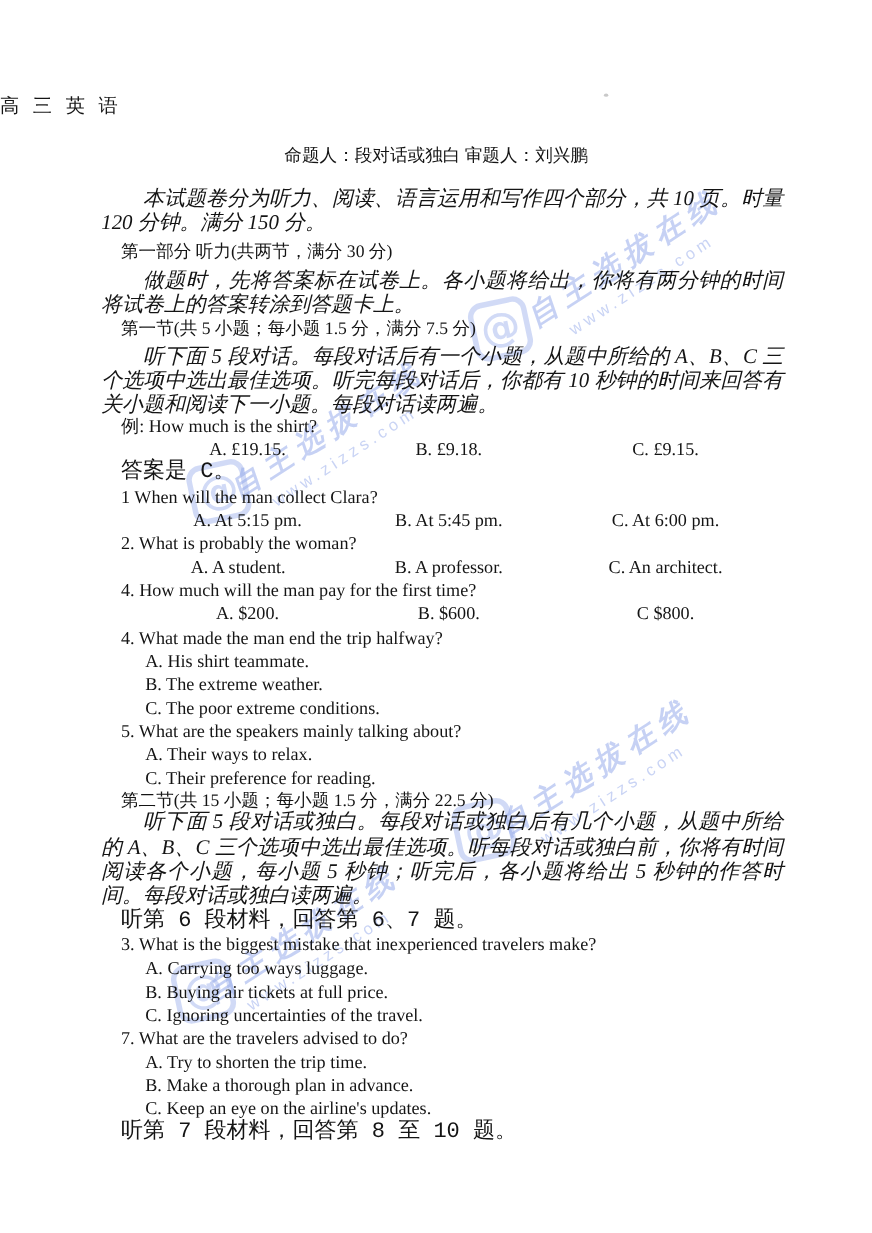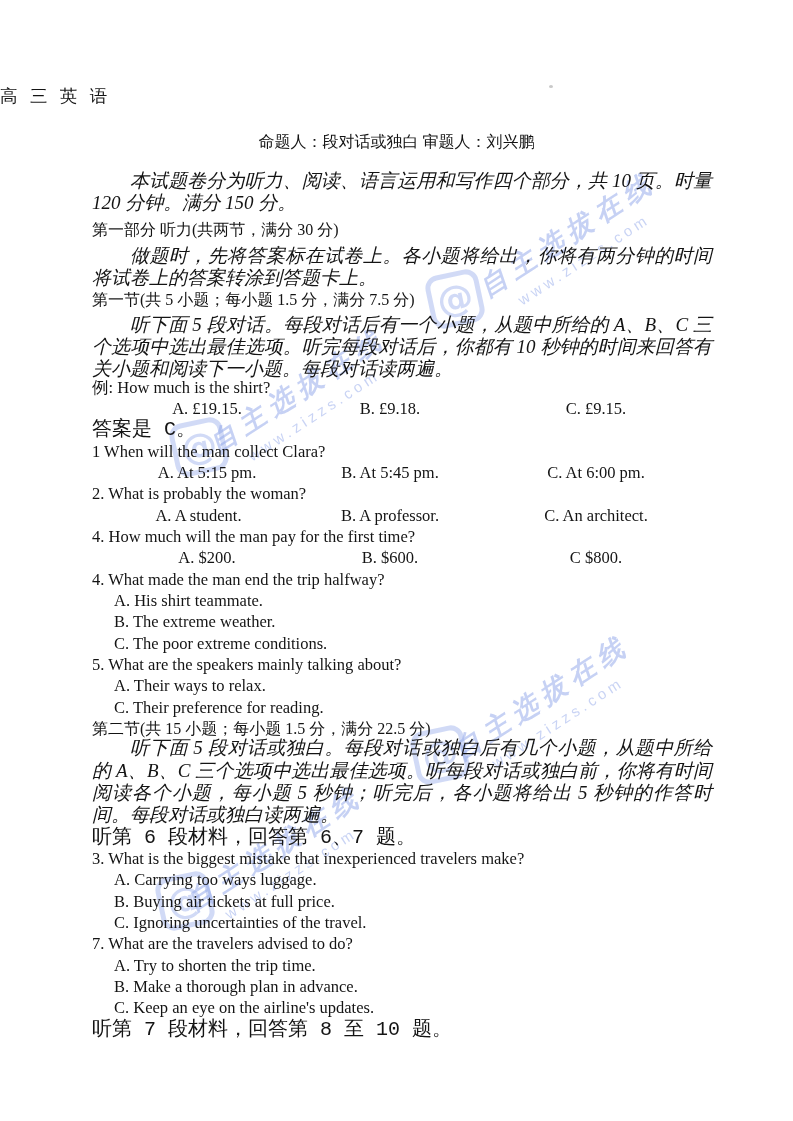--- a/index.html
+++ b/index.html
@@ -10,21 +10,21 @@
   .title{
     margin:84px 0 0;text-align:left;font-size:17.5px;line-height:24px;
     font-weight:400;letter-spacing:4px;white-space:pre;
   }
   .subtitle{
     margin:24px 0 0;text-align:center;font-size:16px;line-height:20px;white-space:pre;
   }
   .doc{padding:0 81px 0 92px;position:relative;z-index:2;}
   .par{font-size:19px;line-height:22.3px;text-align:justify;font-style:italic;}
   .par.indent{text-indent:2em;}
-  .line{font-size:16.5px;line-height:21.35px;}
+  .line{font-size:16.5px;line-height:21.35px;margin-left:18px;}
   .cnl{font-size:20px;font-family:Liberation Mono, monospace;}
   .head{font-size:16px;line-height:22.3px;}
   .opt{padding-left:22px;}
   .opts3{display:grid;grid-template-columns:186px 180px auto;padding-left:22px;text-align:center;}
   .opts3.flush{padding-left:5px;grid-template-columns:203px 180px auto;}
   .doc>:nth-child(1){margin-top:18px;}
   .doc>:nth-child(2){margin-top:4px;}
   .doc>:nth-child(3){margin-top:4px;}
   .doc>:nth-child(5){margin-top:2px;}
   .doc>:nth-child(6){margin-top:-4px;}

